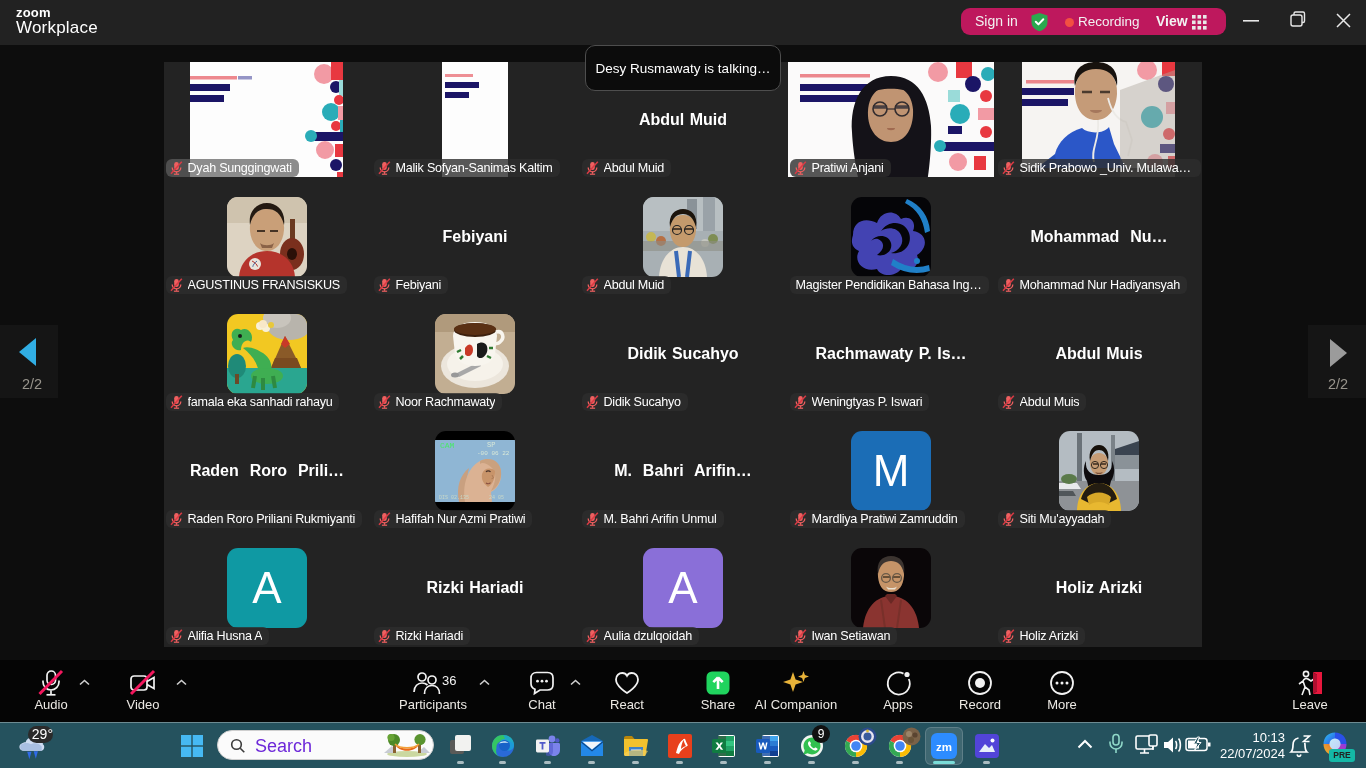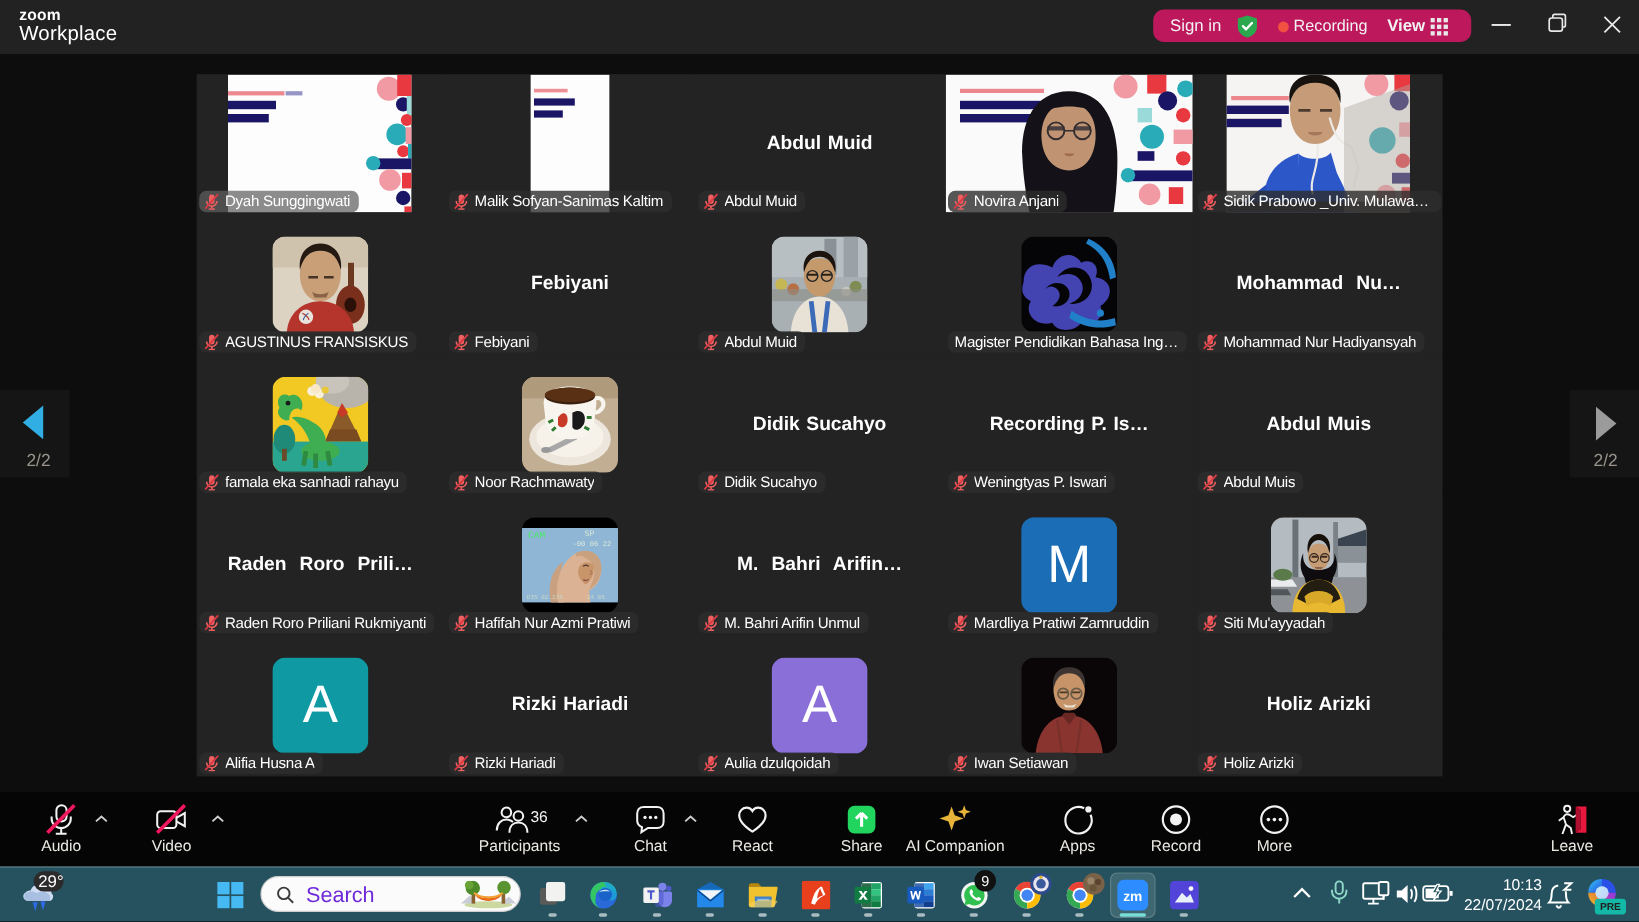--- a/index.html
+++ b/index.html
@@ -204,21 +204,21 @@
           <circle cx="114" cy="47" r="7" fill="none" stroke="#332d2f" stroke-width="1.6"></circle>
           <path d="M99 47 h8" stroke="#332d2f" stroke-width="1.2" fill="none"></path>
           <path d="M83 32 C87 20 119 20 123 32 C118 25 88 25 83 32Z" fill="#141218"></path>
           <path d="M99 66 a4 2.2 0 0 0 8 0" fill="#a06a50"></path>
         </g>
       </svg>
       <div class="lbl">
           <svg width="13" height="14" viewBox="0 0 13 14">
             <use href="#mic"></use>
           </svg>
-          <span>Novira Anjani</span>
+          <span>Pratiwi Anjani</span>
         </div>
     </div>
     <div class="tile" style="left:996px;top:17px">
       <svg class="abs" style="left:26px;top:0" width="153" height="115" viewBox="0 0 153 115">
         <rect width="153" height="115" fill="#f6f4f2"></rect>
         <rect x="4" y="18" width="48" height="3.5" fill="#e86a72" opacity="0.8"></rect>
         <rect x="0" y="26" width="52" height="7" fill="#1b1566"></rect>
         <rect x="0" y="37" width="46" height="7" fill="#1b1566"></rect>
         <g>
           <circle cx="125" cy="8" r="10" fill="#f29aa4"></circle>
@@ -394,21 +394,21 @@
     <div class="tile" style="left:580px;top:251px">
       <div class="bigname">Didik Sucahyo</div>
       <div class="lbl">
           <svg width="13" height="14" viewBox="0 0 13 14">
             <use href="#mic"></use>
           </svg>
           <span>Didik Sucahyo</span>
         </div>
     </div>
     <div class="tile" style="left:788px;top:251px">
-      <div class="bigname">Recording P. Is…</div>
+      <div class="bigname">Rachmawaty P. Is…</div>
       <div class="lbl">
           <svg width="13" height="14" viewBox="0 0 13 14">
             <use href="#mic"></use>
           </svg>
           <span>Weningtyas P. Iswari</span>
         </div>
     </div>
     <div class="tile" style="left:996px;top:251px">
       <div class="bigname">Abdul Muis</div>
       <div class="lbl">
@@ -560,20 +560,21 @@
           <svg width="13" height="14" viewBox="0 0 13 14">
             <use href="#mic"></use>
           </svg>
           <span>Holiz Arizki</span>
         </div>
     </div>
     <div id="arrowL"></div>
     <div id="arrowR"></div>
     <div class="pgnum" style="left:22px;">2/2</div>
     <div class="pgnum" style="left:1328px;">2/2</div>
+    <div id="tooltip">Desy Rusmawaty is talking…</div>
   </div>
 
   <div id="toolbar">
     <div class="tbitem" style="left:14px;width:74px">
       <svg width="30" height="30" viewBox="0 0 30 30">
           <g stroke="#f2f2f2" stroke-width="1.7" fill="none">
             <rect x="11" y="3" width="8.5" height="13.5" rx="4.2"></rect>
             <path d="M7 12.5 v1.5 a8 8 0 0 0 16 0 v-1.5"></path>
             <path d="M15 22.5 v4"></path>
             <path d="M10.5 26.8 h9"></path>

